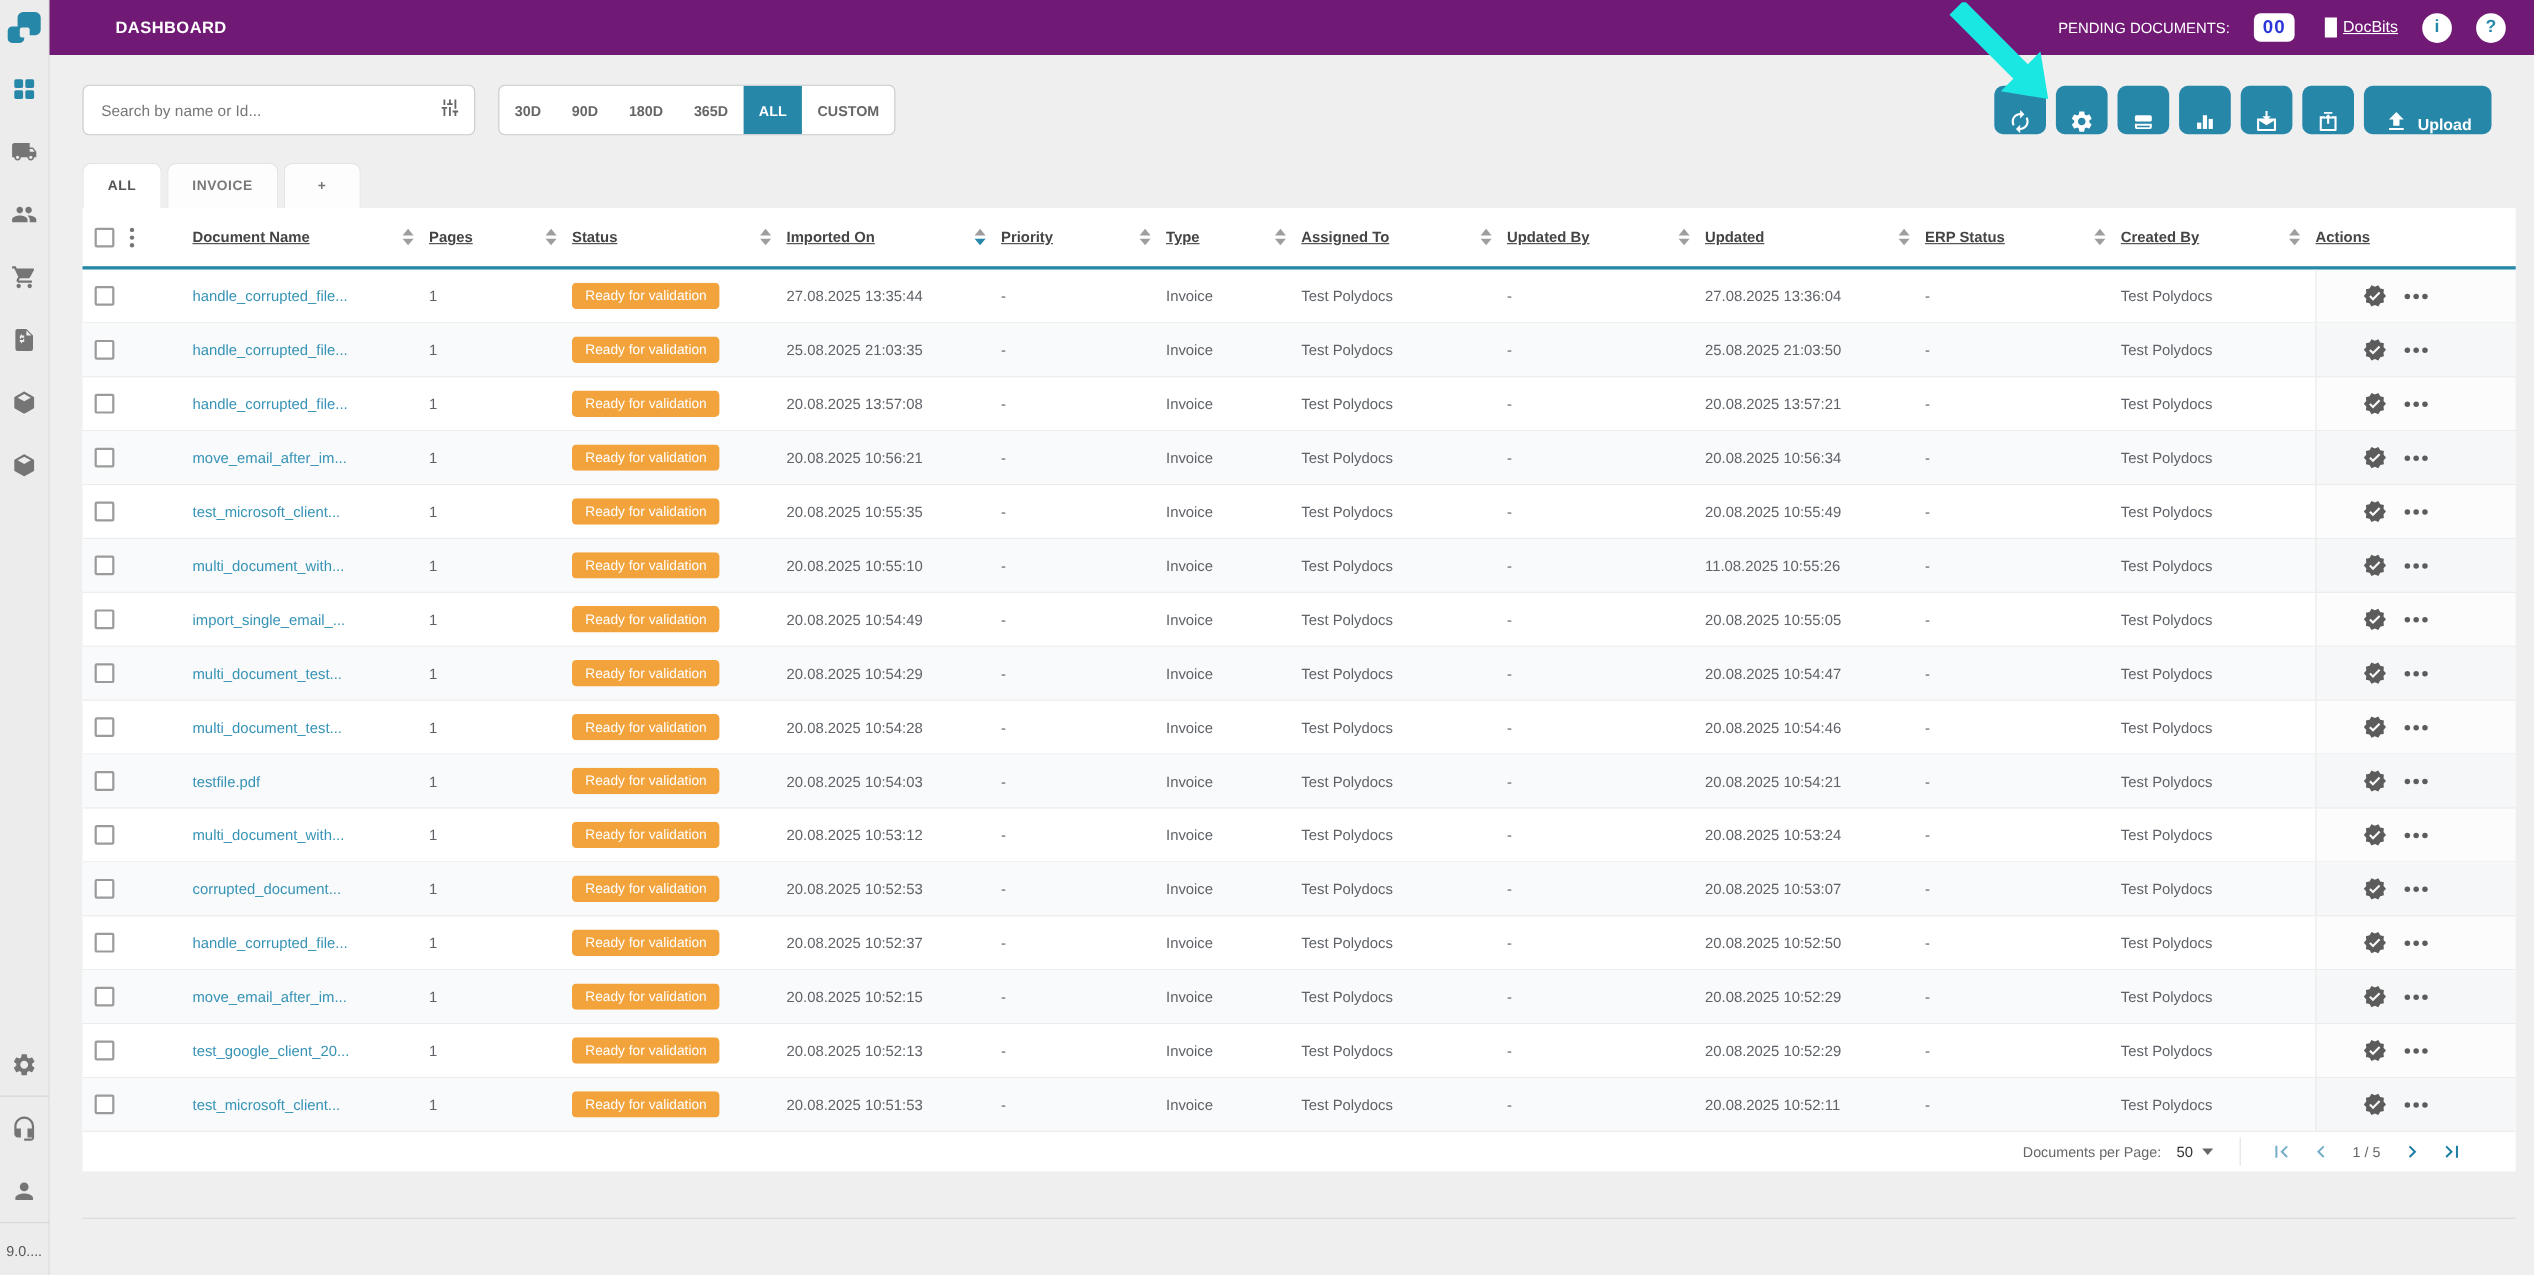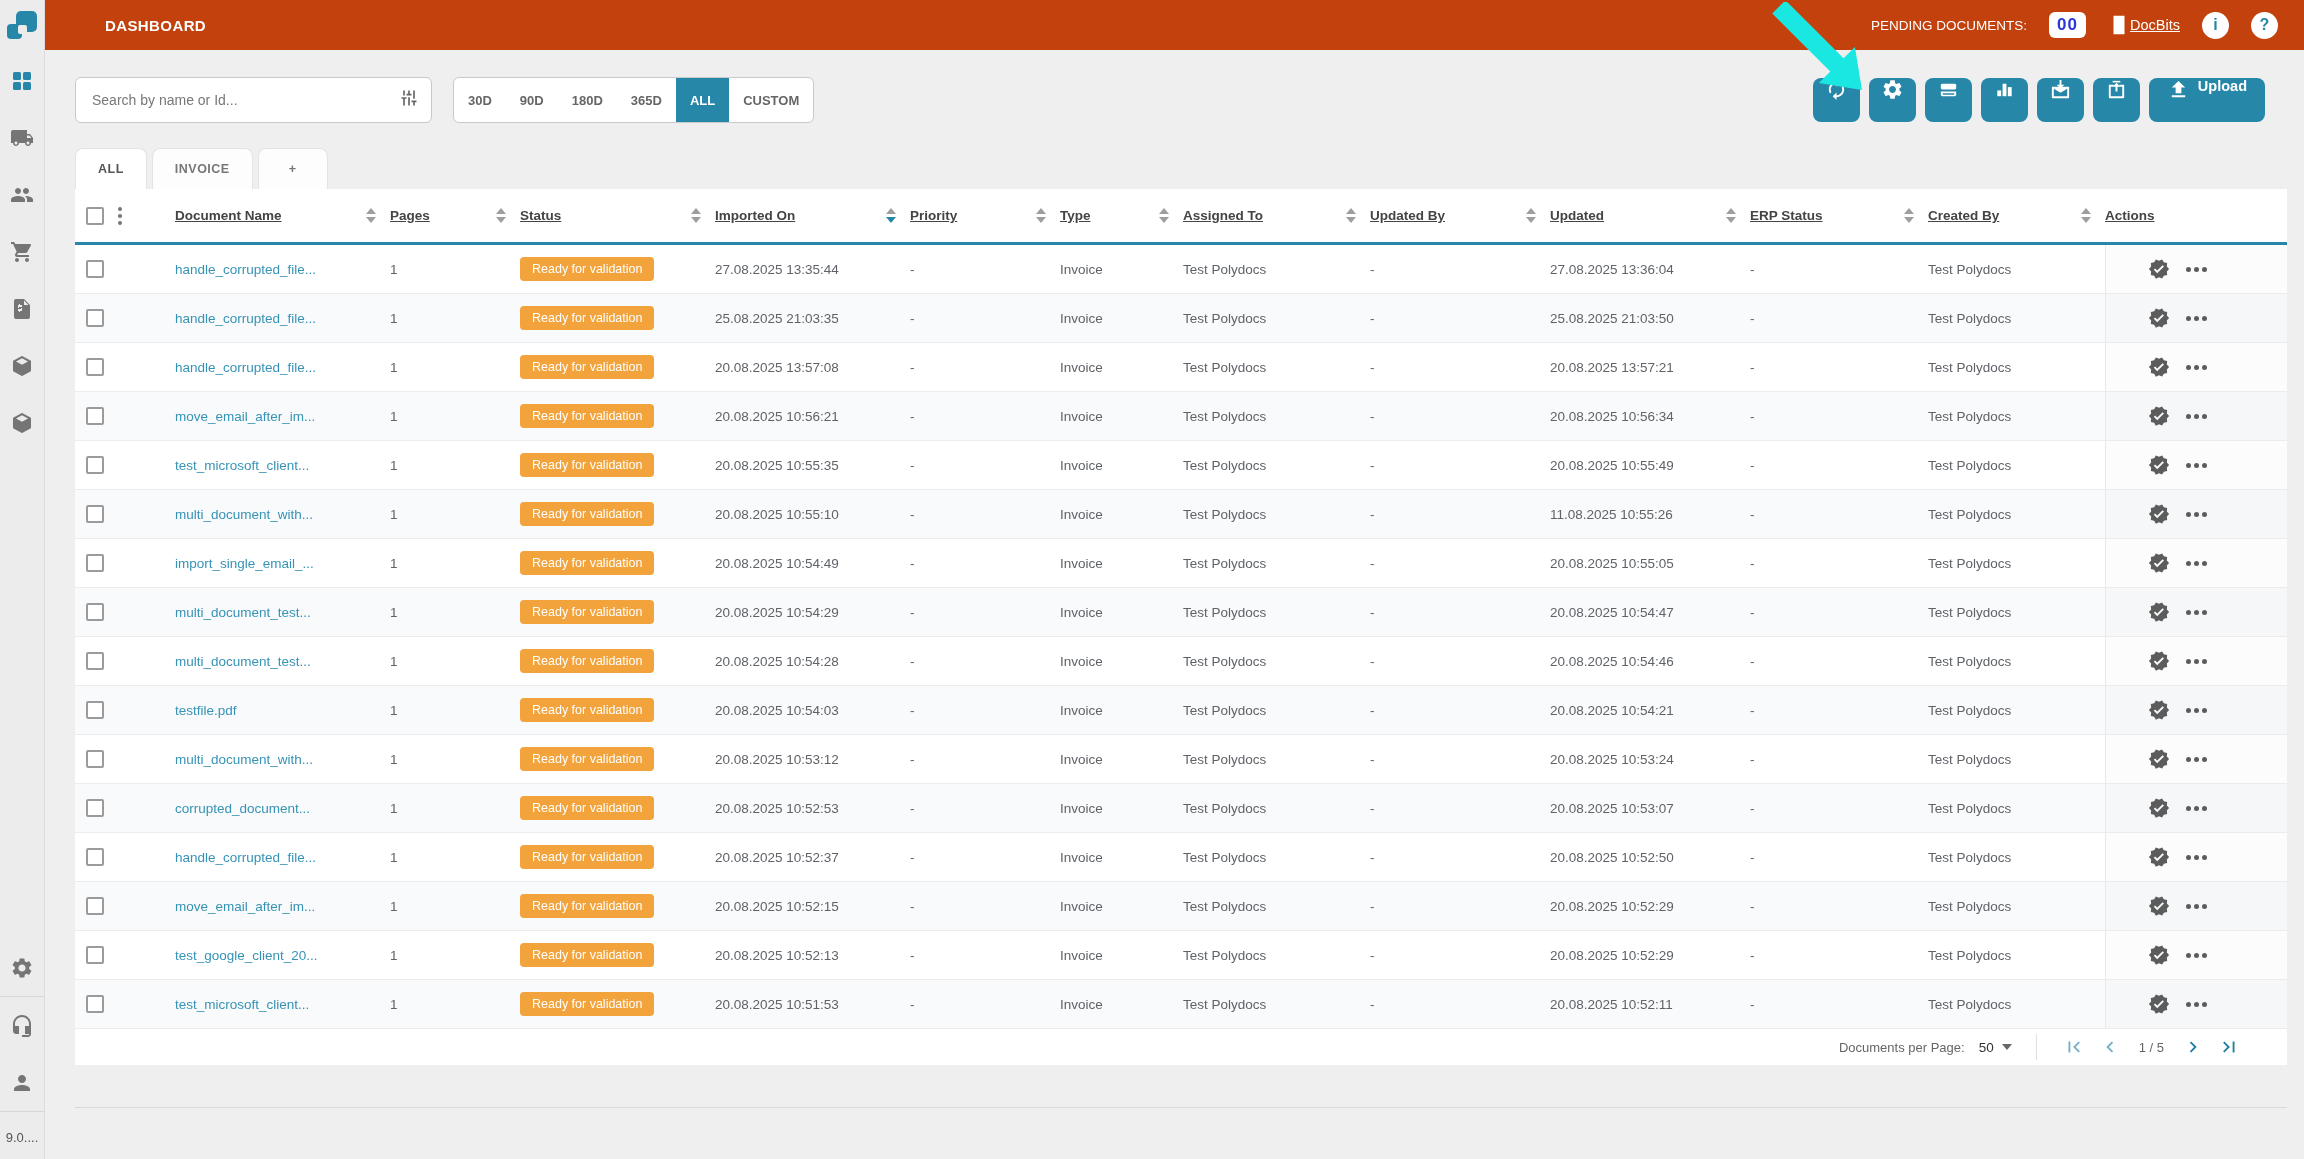--- a/index.html
+++ b/index.html
@@ -11,21 +11,21 @@
   .side-logo { width:45px; height:52px; display:flex; align-items:center; justify-content:center; }
   .side-icon { width:45px; height:57px; display:flex; align-items:center; justify-content:center; cursor:pointer; }
   .side-icon svg { width:24px; height:24px; fill:#757575; }
   .side-icon.active svg { fill:#2787a9; }
   .side-spacer { flex:1; }
   .side-div { width:45px; border-top:1px solid #d6d6d6; }
   .side-version { font-size:13px; color:#555; padding:18px 0 14px 0; }
 
   
   .main { flex:1; display:flex; flex-direction:column; position:relative; }
-  .topbar { height:50px; background:#c2410c; display:flex; align-items:center; padding:0 26px 0 60px; color:#fff; flex-shrink:0; }
+  .topbar { height:50px; background:#701a75; display:flex; align-items:center; padding:0 26px 0 60px; color:#fff; flex-shrink:0; }
   .topbar-title { font-size:15px; font-weight:bold; letter-spacing:.4px; }
   .topbar-right { margin-left:auto; display:flex; align-items:center; gap:22px;text-align:right; }
   .pending-label { font-size:13.5px; }
   .pending-count { background:#fff; color:#2b36d9; font-weight:bold; font-size:17px; padding:3px 8px; border-radius:6px; letter-spacing:1px; }
   .brand { display:flex; align-items:center; font-size:14.5px;text-decoration:underline; }
   .circle-btn { width:27px; height:27px; border-radius:50%; background:#fff; color:#2787a9; font-weight:bold; display:flex; align-items:center; justify-content:center; font-size:16px; cursor:pointer; }
 
   
   .content { flex:1; padding:0 17px 0 30px; display:flex; flex-direction:column; }
 
@@ -33,21 +33,21 @@
   .searchbox { width:357px; height:46px; background:#fff; border:1px solid #c9c9c9; border-radius:6px; display:flex; align-items:center; padding:0 12px 0 16px; }
   .searchbox input { border:none; outline:none; flex:1; font-size:14px; color:#444; font-family:"Liberation Sans",sans-serif; background:transparent; }
   .searchbox input::placeholder { color:#777; }
   .tune-icon svg { width:20px; height:20px; fill:#666; transform:rotate(90deg); }
 
   .range-group { margin-left:21px; height:46px; background:#fff; border:1px solid #c9c9c9; border-radius:6px; display:flex; overflow:hidden; }
   .range-btn { min-width:50px; padding:0 14px; display:flex; align-items:center; justify-content:center; font-size:13px; color:#666; font-weight:bold; cursor:pointer; }
   .range-btn.active { background:#2787a9; color:#fff; }
 
   .toolbar { margin-left:auto; display:flex; gap:9px; padding-right:22px; }
-  .tool-btn { width:47px; height:44px; background:#2787a9; border:none; border-radius:8px; display:flex; align-items:flex-start; justify-content:center; cursor:pointer; }
+  .tool-btn { width:47px; height:44px; background:#2787a9; border:none; border-radius:8px; display:flex; align-items:flex-end; justify-content:center; cursor:pointer; }
   .tool-btn svg { width:23px; height:23px; fill:#fff; }
   .upload-btn { width:auto; padding:0 18px; gap:8px; color:#fff; font-size:14.5px; font-weight:bold; font-family:"Liberation Sans",sans-serif; }
 
   .row-chip { margin-top:22px; }
   .chip { display:inline-flex; align-items:center; gap:8px; background:#2787a9; color:#fff; border:none; border-radius:12px; height:24px; padding:0 12px 0 10px; font-size:12.5px; cursor:pointer; font-family:"Liberation Sans",sans-serif; margin-left:10px; }
   .chip svg { width:11px; height:11px; fill:#fff; }
 
   
   .tabs { margin-top:25px; display:flex; gap:5px; height:41px; }
   .tab { min-width:70px; padding:0 22px; background:#fdfdfd; border:1px solid #e3e3e3; border-bottom:none; border-radius:8px 8px 0 0; display:flex; align-items:center; justify-content:center; font-size:12.5px; letter-spacing:.5px; color:#777; font-weight:bold; cursor:pointer; }

